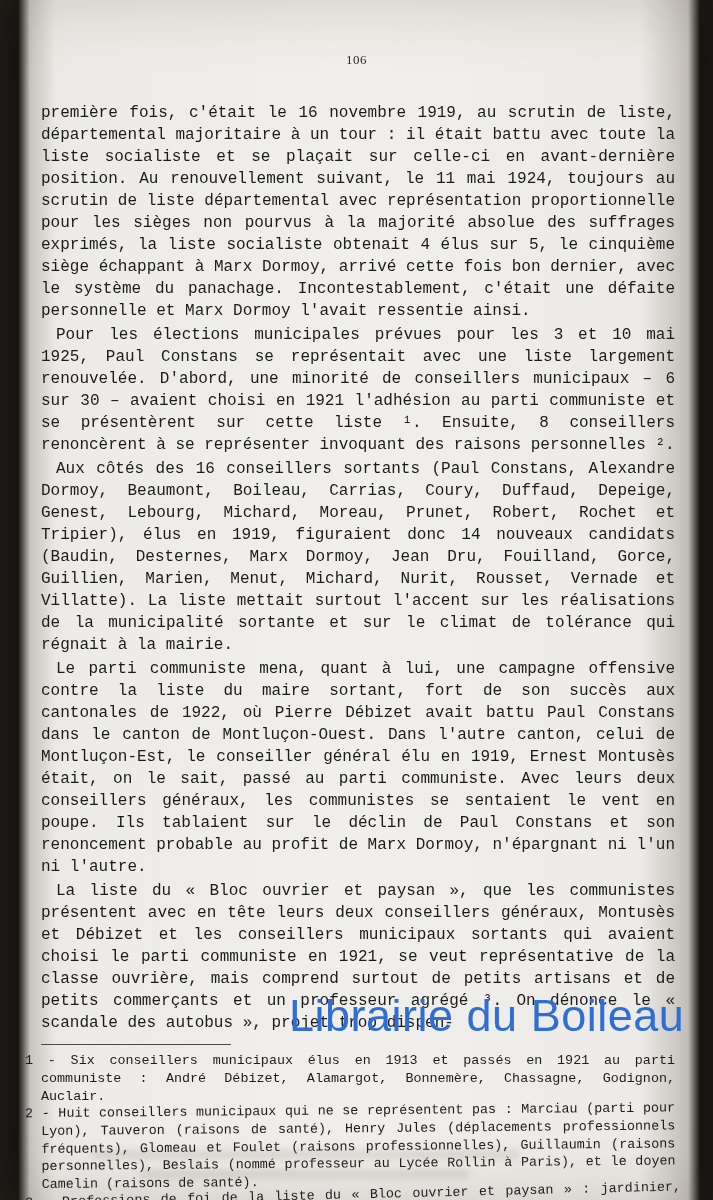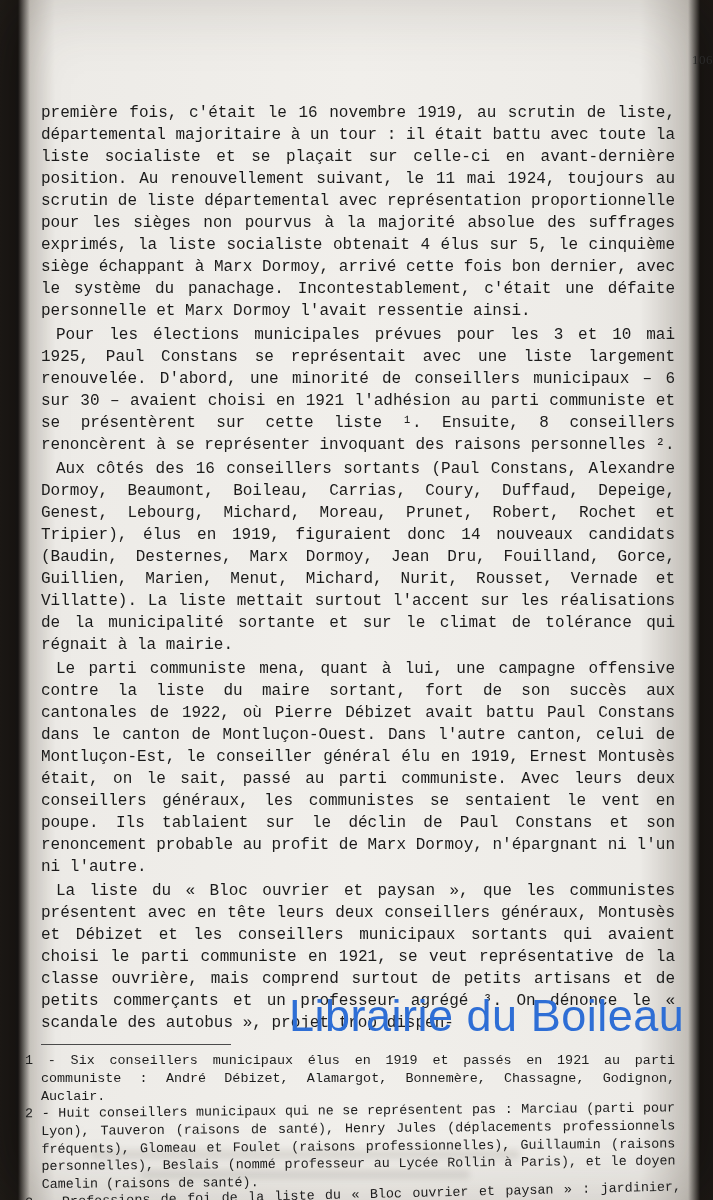--- a/index.html
+++ b/index.html
@@ -30,21 +30,21 @@
     position: absolute;
     inset: 0;
     box-shadow: inset 0 0 70px rgba(70,58,44,0.22);
     pointer-events: none;
   }
   .page-number {
     position: absolute;
     top: 52px;
     left: 0;
     width: 713px;
-    text-align: right;
+    text-align: center;
     font-size: 13px;
     color: #2a2a2a;
     letter-spacing: 0.5px;
   }
   .content {
     position: absolute;
     left: 41px;
     top: 102px;
     width: 634px;
     color: #1b1b1b;
@@ -116,21 +116,21 @@
   <div class="content">
     <p>première fois, c'était le 16 novembre 1919, au scrutin de liste, départemental majoritaire à un tour : il était battu avec toute la liste socialiste et se plaçait sur celle-ci en avant-dernière position. Au renouvellement suivant, le 11 mai 1924, toujours au scrutin de liste départemental avec représentation proportionnelle pour les sièges non pourvus à la majorité absolue des suffrages exprimés, la liste socialiste obtenait 4 élus sur 5, le cinquième siège échappant à Marx Dormoy, arrivé cette fois bon dernier, avec le système du panachage. Incontestablement, c'était une défaite personnelle et Marx Dormoy l'avait ressentie ainsi.</p>
     <p class="indent">Pour les élections municipales prévues pour les 3 et 10 mai 1925, Paul Constans se représentait avec une liste largement renouvelée. D'abord, une minorité de conseillers municipaux – 6 sur 30 – avaient choisi en 1921 l'adhésion au parti communiste et se présentèrent sur cette liste ¹. Ensuite, 8 conseillers renoncèrent à se représenter invoquant des raisons personnelles ².</p>
     <p class="indent">Aux côtés des 16 conseillers sortants (Paul Constans, Alexandre Dormoy, Beaumont, Boileau, Carrias, Coury, Duffaud, Depeige, Genest, Lebourg, Michard, Moreau, Prunet, Robert, Rochet et Tripier), élus en 1919, figuraient donc 14 nouveaux candidats (Baudin, Desternes, Marx Dormoy, Jean Dru, Fouilland, Gorce, Guillien, Marien, Menut, Michard, Nurit, Rousset, Vernade et Villatte). La liste mettait surtout l'accent sur les réalisations de la municipalité sortante et sur le climat de tolérance qui régnait à la mairie.</p>
     <p class="indent">Le parti communiste mena, quant à lui, une campagne offensive contre la liste du maire sortant, fort de son succès aux cantonales de 1922, où Pierre Débizet avait battu Paul Constans dans le canton de Montluçon-Ouest. Dans l'autre canton, celui de Montluçon-Est, le conseiller général élu en 1919, Ernest Montusès était, on le sait, passé au parti communiste. Avec leurs deux conseillers généraux, les communistes se sentaient le vent en poupe. Ils tablaient sur le déclin de Paul Constans et son renoncement probable au profit de Marx Dormoy, n'épargnant ni l'un ni l'autre.</p>
     <p class="indent">La liste du « Bloc ouvrier et paysan », que les communistes présentent avec en tête leurs deux conseillers généraux, Montusès et Débizet et les conseillers municipaux sortants qui avaient choisi le parti communiste en 1921, se veut représentative de la classe ouvrière, mais comprend surtout de petits artisans et de petits commerçants et un professeur agrégé ³. On dénonce le « scandale des autobus », projet trop dispen-</p>
 
     <hr class="footnote-rule">
 
     <div class="footnotes">
-      <p class="footnote">1 - Six conseillers municipaux élus en 1919 et passés en 1921 au parti communiste : André Débizet, Alamargot, Bonnemère, Chassagne, Godignon,   Auclair.</p>
+      <p class="footnote">1 - Six conseillers municipaux élus en 1913 et passés en 1921 au parti communiste : André Débizet, Alamargot, Bonnemère, Chassagne, Godignon,   Auclair.</p>
       <p class="footnote skew-light">2 - Huit conseillers municipaux qui ne se représentent pas : Marciau (parti pour Lyon), Tauveron (raisons de santé), Henry Jules (déplacements professionnels fréquents), Glomeau et Foulet (raisons professionnelles), Guillaumin (raisons personnelles), Beslais (nommé professeur au Lycée Rollin à Paris), et le doyen Camelin (raisons de santé).</p>
       <p class="footnote skew">3 - Professions de foi de la liste du « Bloc ouvrier et paysan » : jardinier, cafetier, cordonnier, mécanicien au P.O., gérant de coopérative, entrepreneur de plomberie, sabotier, ouvrier des P.T.T., employé au P.O., conducteur d'imprimerie, employé au gaz, cafetier, menuisier, épicier, tailleur, cafetier et comptable, boulanger, métallurgiste, ouvrier à la verrerie. Mais les fonctions des deux conseillers généraux ne sont pas indiquées (l'un est journaliste et l'autre ouvrier métallurgiste), pas plus que celles des 5 autres conseillers municipaux minoritaires sortants.</p>
     </div>
   </div>
 
   <div class="watermark" style="color: rgb(46, 110, 213);">Librairie du Boileau</div>
 
   <div class="bleed b1"></div>
   <div class="bleed b2"></div>
 </div>

